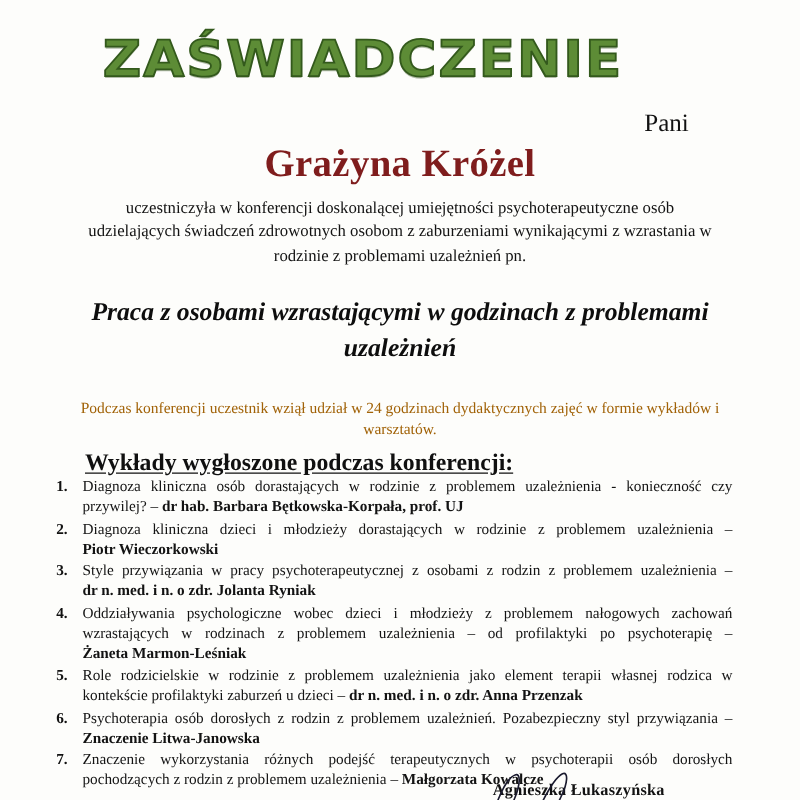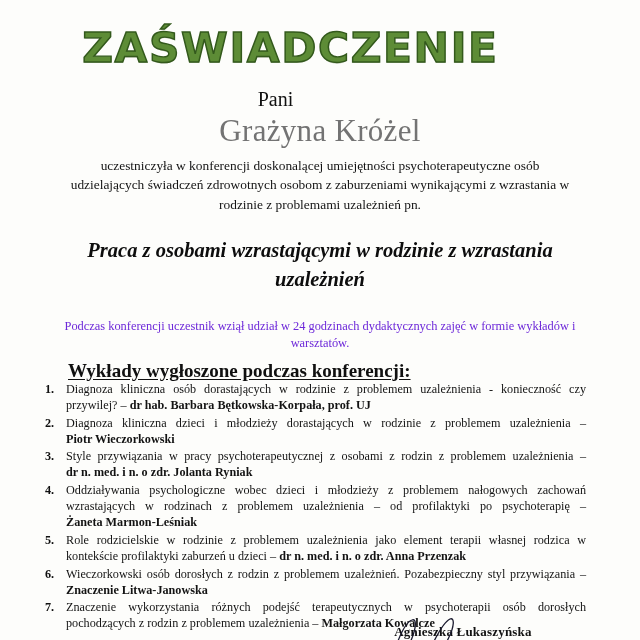--- a/index.html
+++ b/index.html
@@ -54,34 +54,34 @@
     text-shadow: 0 1px 0 rgba(40,70,20,0.35);
     transform: scaleX(1.06);
   }
 
   
   .salutation {
     position: absolute;
     top: 88px;
     left: 0;
     width: 551px;
-    text-align: center;
+    text-align: right;
     font-size: 20px;
     color: #111;
   }
   .recipient-name {
     position: absolute;
     top: 113px;
     left: 0;
     width: 640px;
     text-align: center;
     font-size: 31px;
-    font-weight: normal;
+    font-weight: bold;
     letter-spacing: 0.3px;
-    color: #737373;
+    color: #7f1d1d;
   }
 
   
   .intro {
     position: absolute;
     top: 156px;
     left: 70px;
     width: 500px;
     text-align: center;
     font-size: 13.4px;
@@ -105,21 +105,21 @@
 
   
   .hours-note {
     position: absolute;
     top: 318px;
     left: 62px;
     width: 516px;
     text-align: center;
     font-size: 12.4px;
     line-height: 1.4;
-    color: #6d28d9;
+    color: #a16207;
   }
 
   
   .lectures-heading {
     position: absolute;
     top: 360px;
     left: 68px;
     font-size: 19px;
     font-weight: bold;
     text-decoration: underline;
@@ -197,21 +197,21 @@
   <div class="title-wrap">
     <span class="doc-title">ZAŚWIADCZENIE</span>
   </div>
 
   <div class="salutation">Pani</div>
 
   <div class="recipient-name">Grażyna Króżel</div>
 
   <div class="intro">uczestniczyła w konferencji doskonalącej umiejętności psychoterapeutyczne osób udzielających świadczeń zdrowotnych osobom z zaburzeniami wynikającymi z wzrastania w rodzinie z problemami uzależnień pn.</div>
 
-  <div class="conf-title">Praca z osobami wzrastającymi w rodzinie z wzrastania uzależnień</div>
+  <div class="conf-title">Praca z osobami wzrastającymi w godzinach z problemami uzależnień</div>
 
   <div class="hours-note">Podczas konferencji uczestnik wziął udział w 24 godzinach dydaktycznych zajęć w formie wykładów i warsztatów.</div>
 
   <div class="lectures-heading">Wykłady wygłoszone podczas konferencji:</div>
 
   <ol class="lectures-list" id="lectures-list">
       <li class="lecture-item">
         <span class="lecture-num">1.</span>
         <span class="lecture-body"><span>Diagnoza kliniczna osób dorastających w rodzinie z problemem uzależnienia - konieczność czy przywilej? – </span><span class="lecturer">dr hab. Barbara Bętkowska-Korpała, prof. UJ</span></span>
       </li>
@@ -226,21 +226,21 @@
       <li class="lecture-item">
         <span class="lecture-num">4.</span>
         <span class="lecture-body"><span>Oddziaływania psychologiczne wobec dzieci i młodzieży z problemem nałogowych zachowań wzrastających w rodzinach z problemem uzależnienia – od profilaktyki po psychoterapię – </span><span class="lecturer">Żaneta Marmon-Leśniak</span></span>
       </li>
       <li class="lecture-item">
         <span class="lecture-num">5.</span>
         <span class="lecture-body"><span>Role rodzicielskie w rodzinie z problemem uzależnienia jako element terapii własnej rodzica w kontekście profilaktyki zaburzeń u dzieci – </span><span class="lecturer">dr n. med. i n. o zdr. Anna Przenzak</span></span>
       </li>
       <li class="lecture-item">
         <span class="lecture-num">6.</span>
-        <span class="lecture-body"><span>Wieczorkowski osób dorosłych z rodzin z problemem uzależnień. Pozabezpieczny styl przywiązania –</span><span class="lecturer">Znaczenie Litwa-Janowska</span></span>
+        <span class="lecture-body"><span>Psychoterapia osób dorosłych z rodzin z problemem uzależnień. Pozabezpieczny styl przywiązania –</span><span class="lecturer">Znaczenie Litwa-Janowska</span></span>
       </li>
       <li class="lecture-item">
         <span class="lecture-num">7.</span>
         <span class="lecture-body"><span>Znaczenie wykorzystania różnych podejść terapeutycznych w psychoterapii osób dorosłych pochodzących z rodzin z problemem uzależnienia – </span><span class="lecturer">Małgorzata Kowalcze</span></span>
       </li>
     </ol>
 
   <div class="signature-block">
     <svg class="signature-ink" viewBox="0 0 230 38">
       <path d="M44 36 C50 18, 56 6, 62 4 C67 2, 66 12, 62 22 C58 32, 52 38, 48 36" fill="none" stroke="#1a1a2e" stroke-width="1.3" stroke-linecap="round"></path>

